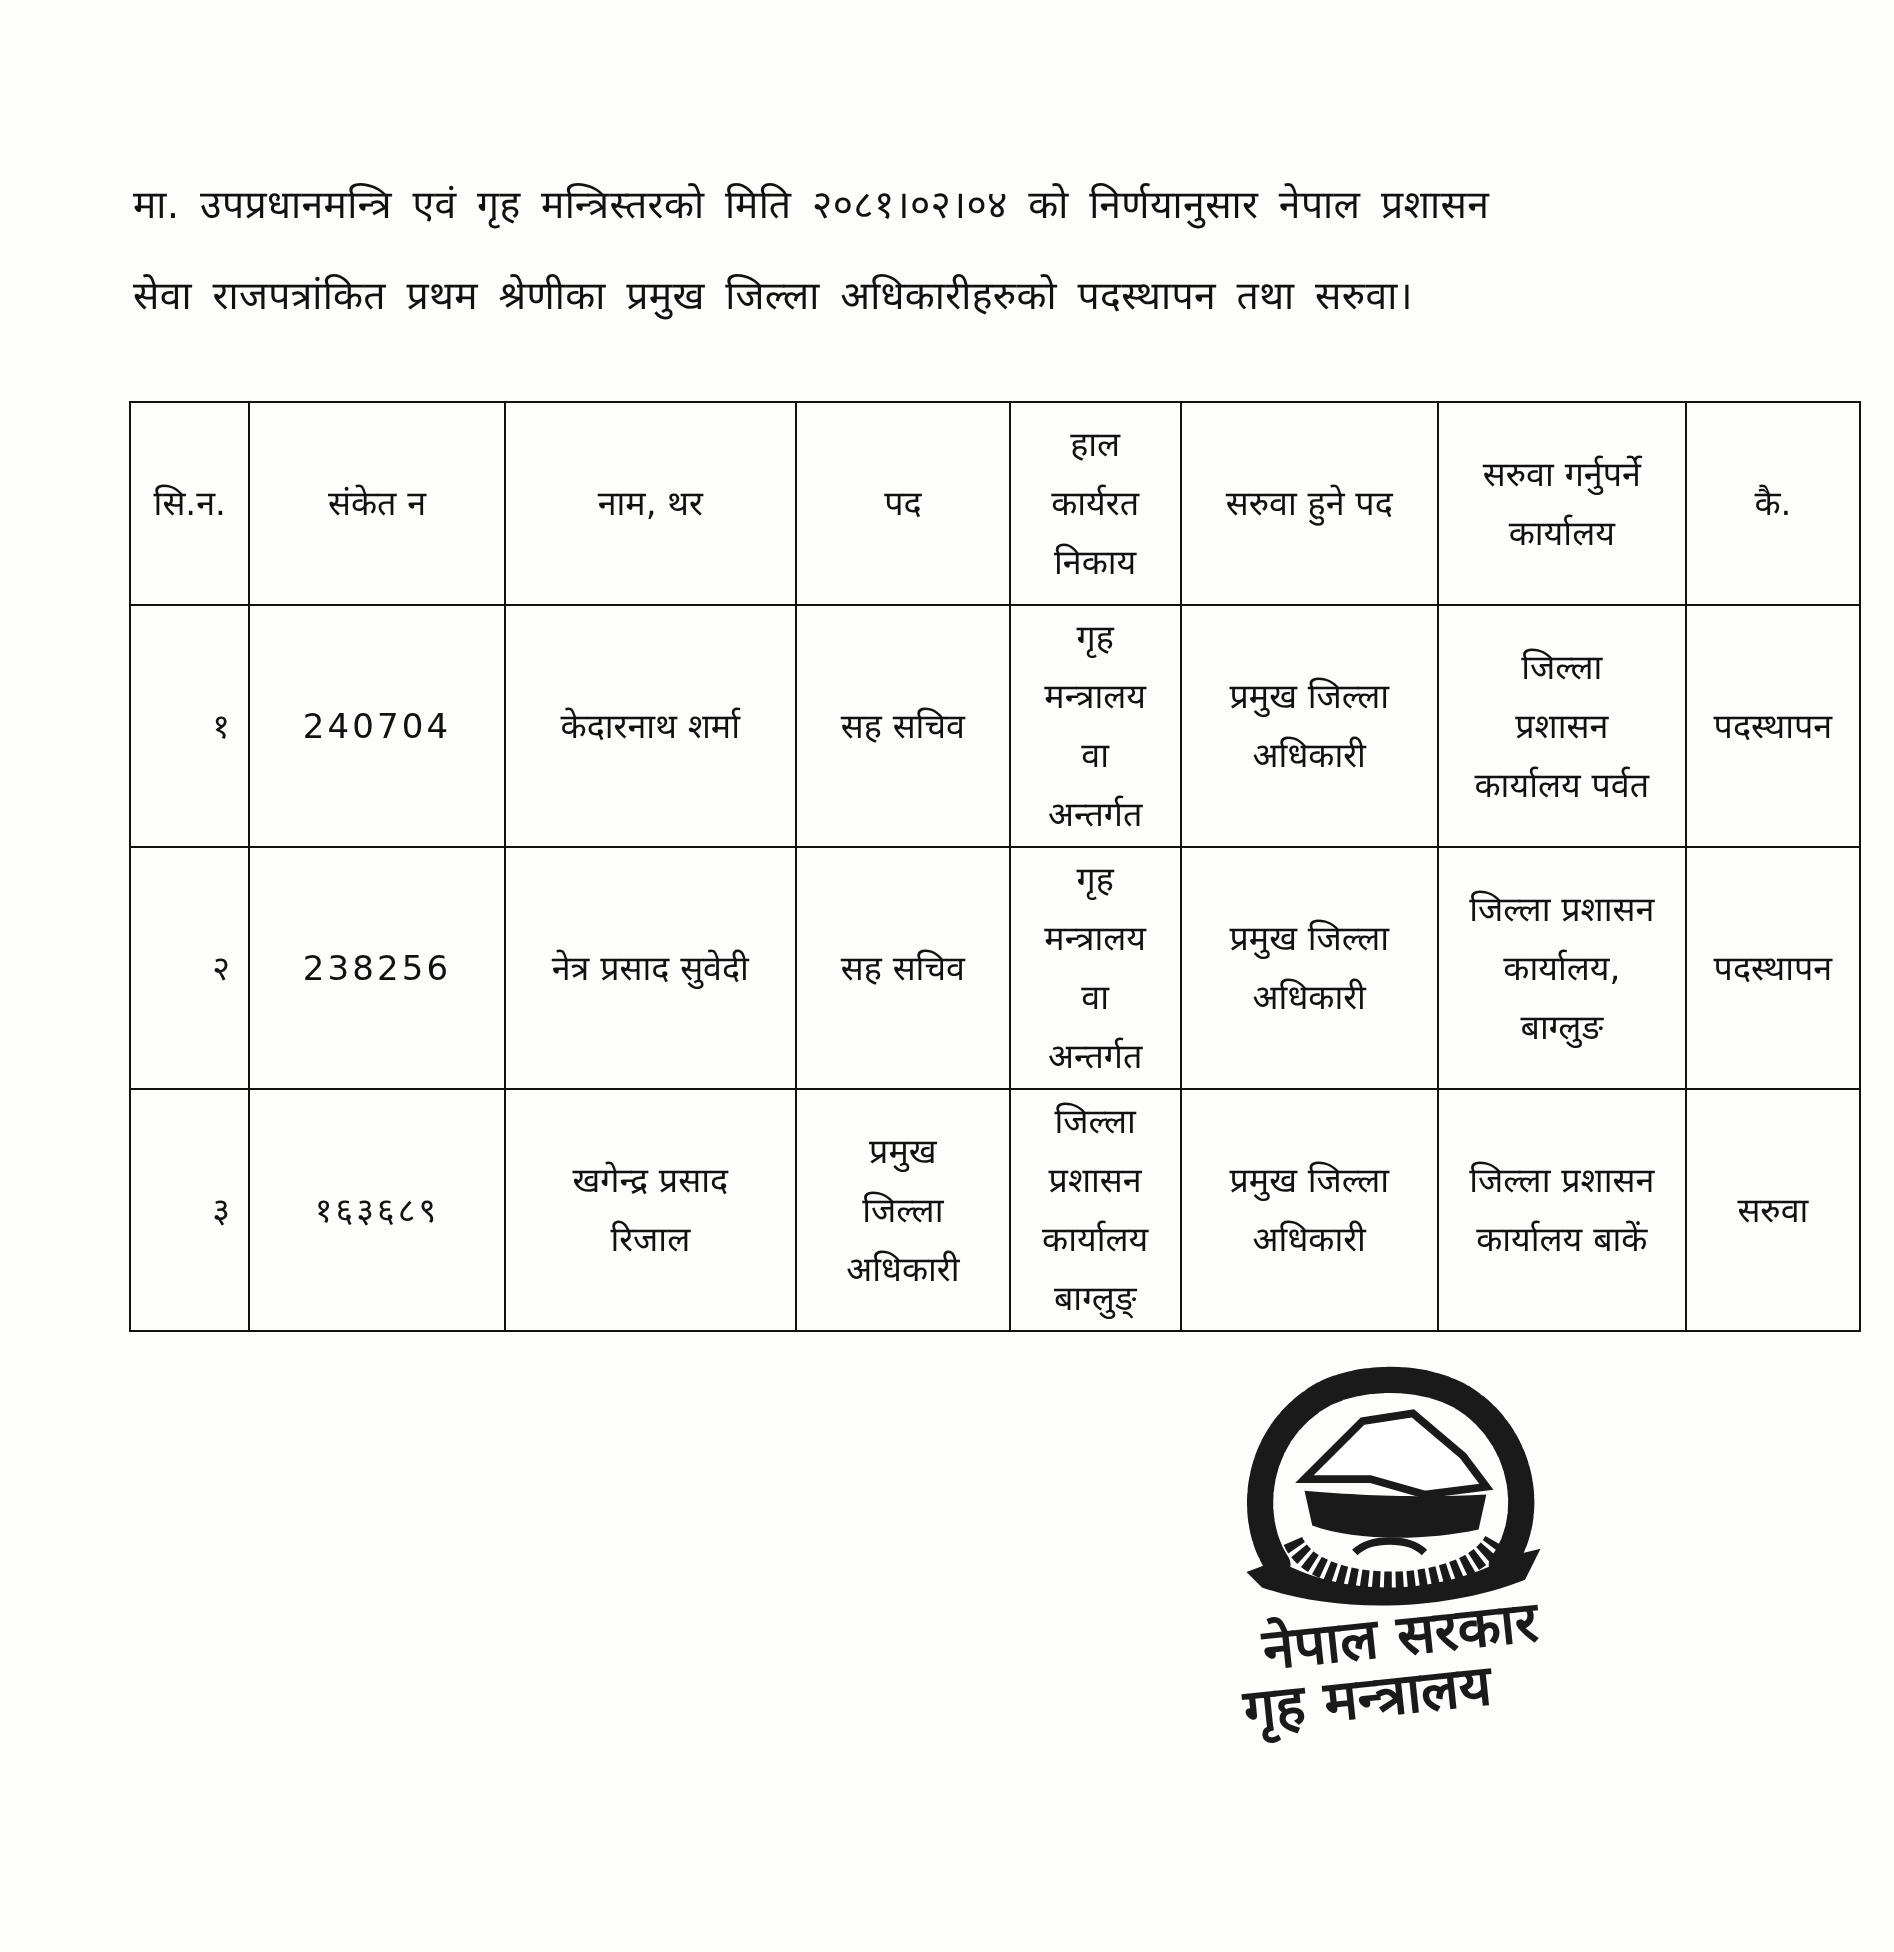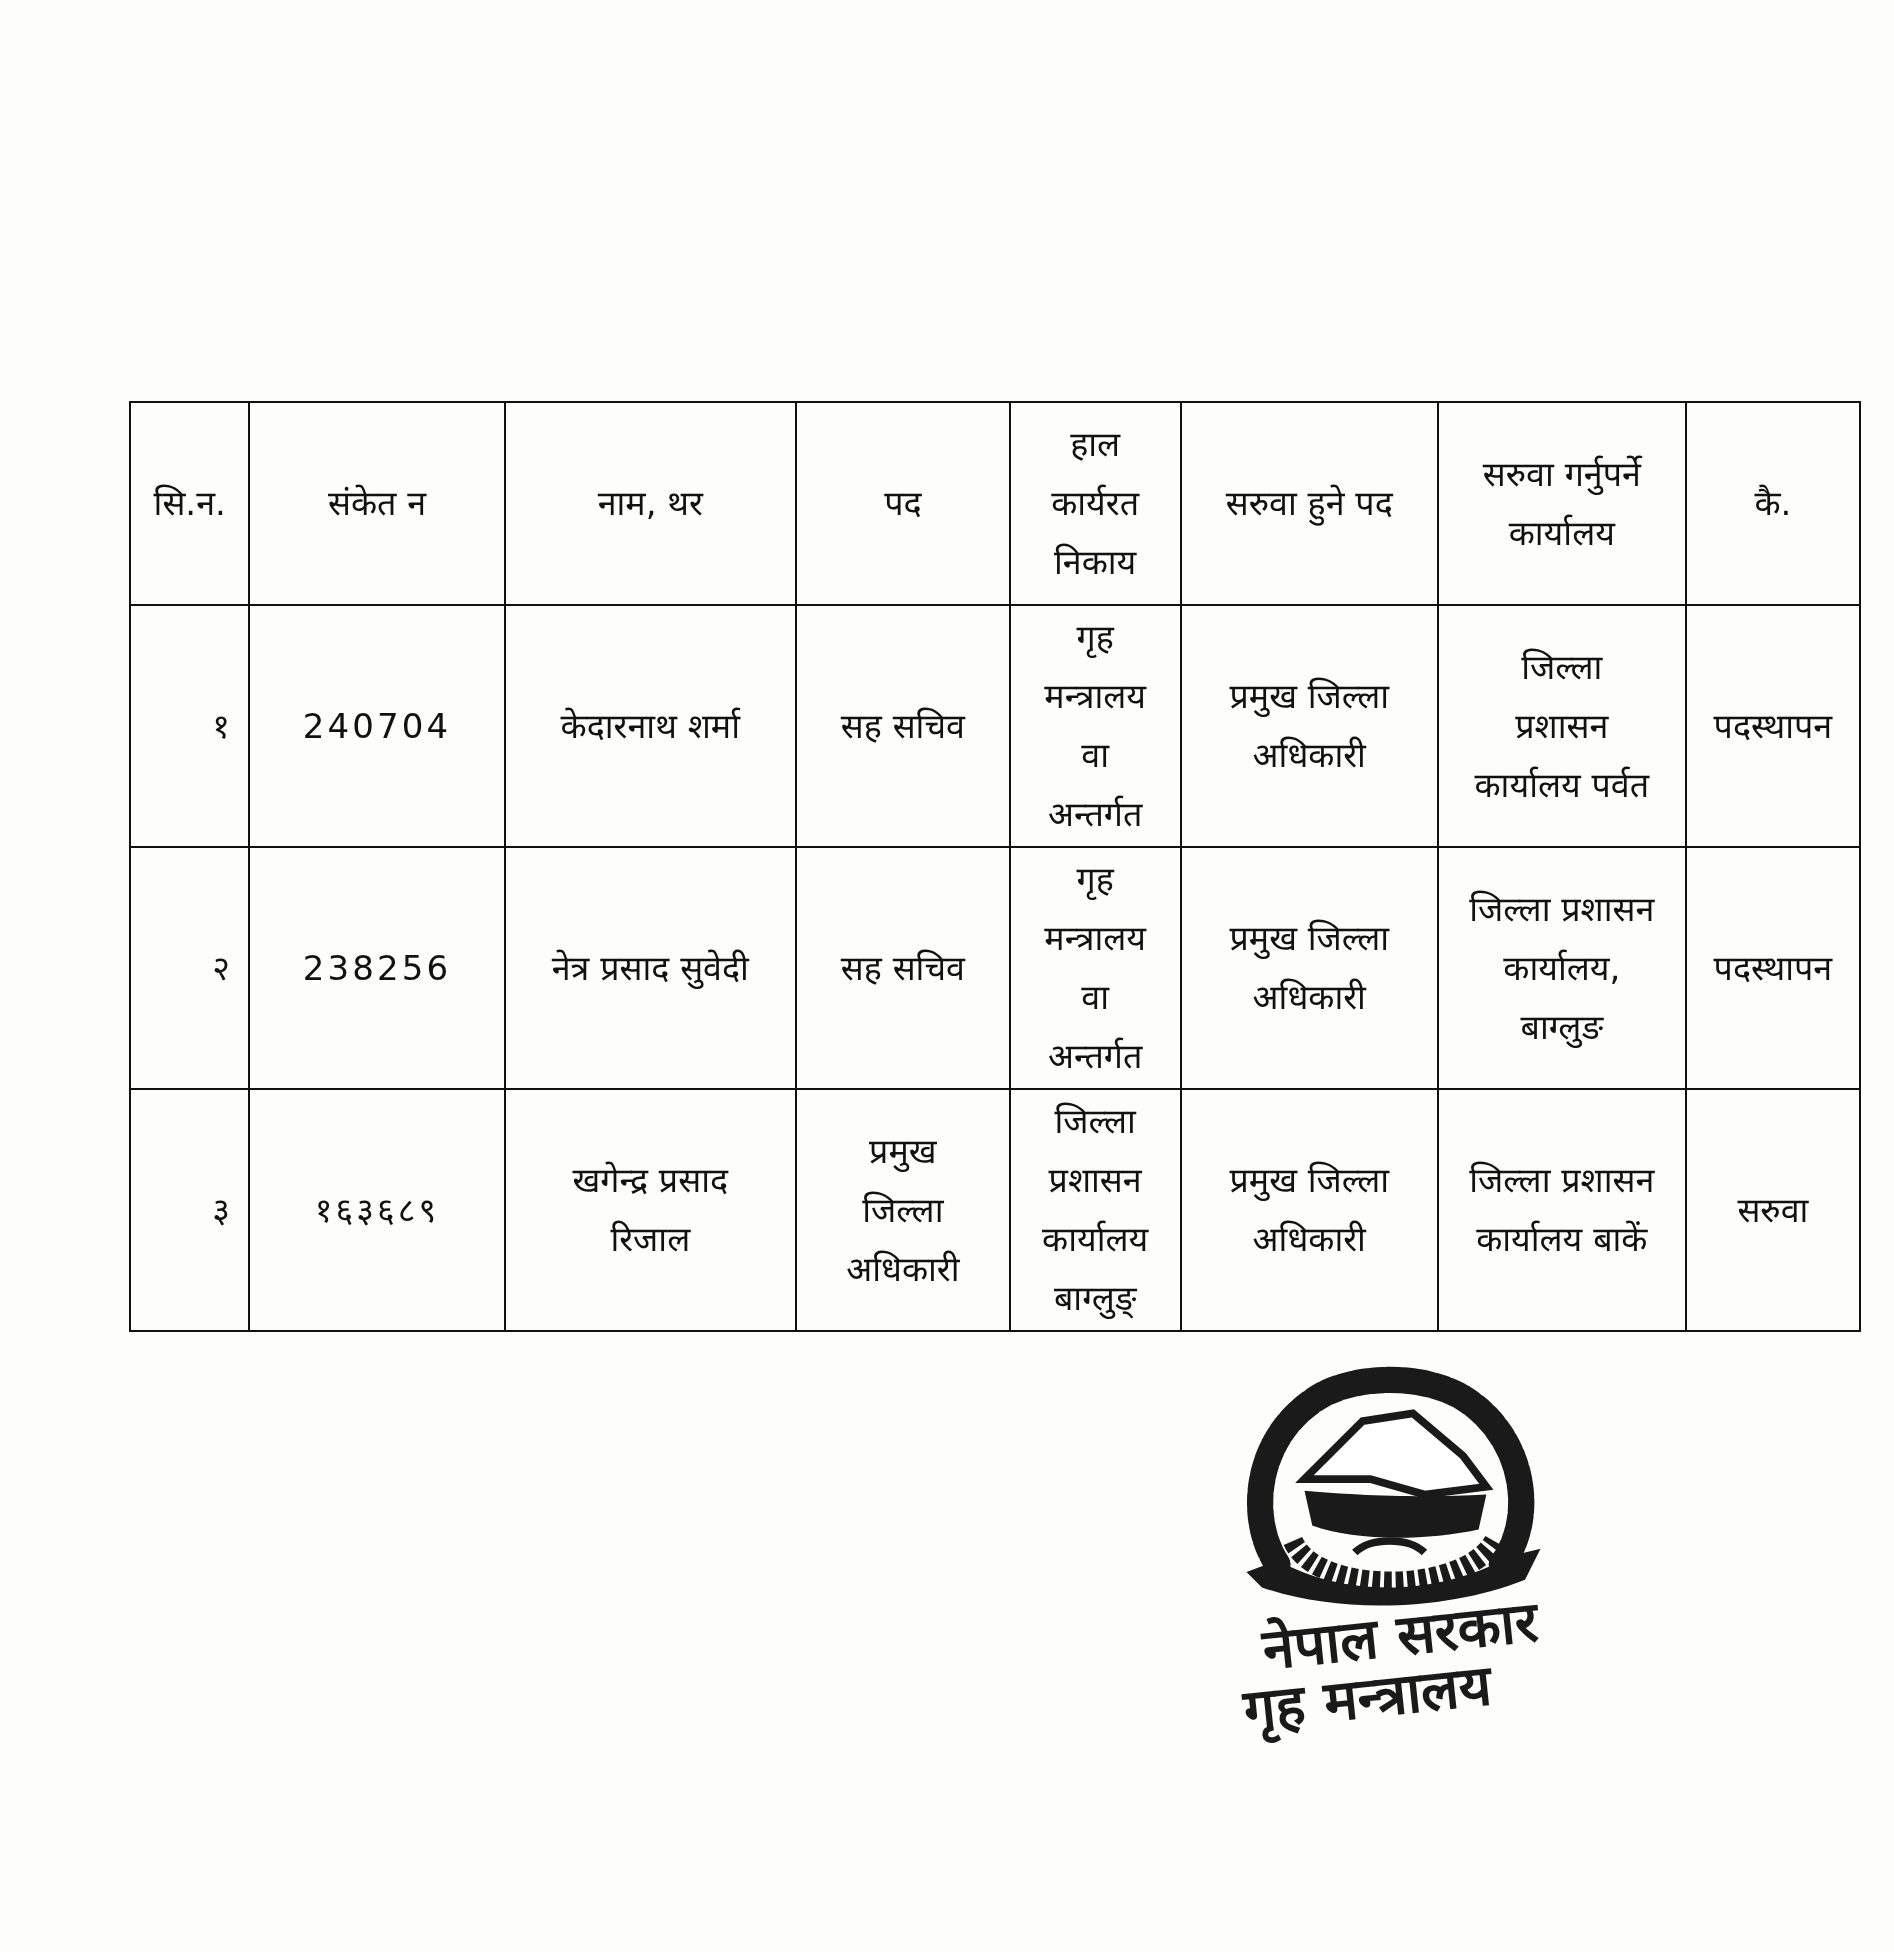--- a/index.html
+++ b/index.html
@@ -58,20 +58,22 @@
     transform: rotate(-6deg);
     white-space: nowrap;
   }
   .seal-text.l1 { top: 1595px; left: 1262px; }
   .seal-text.l2 { top: 1657px; left: 1243px; }
 </style>
 </head>
 <body>
 
 <div class="intro">
+  <span class="intro-line">मा. उपप्रधानमन्त्रि एवं गृह मन्त्रिस्तरको मिति २०८१।०२।०४ को निर्णयानुसार नेपाल प्रशासन</span>
+  <span class="intro-line">सेवा राजपत्रांकित प्रथम श्रेणीका प्रमुख जिल्ला अधिकारीहरुको पदस्थापन तथा सरुवा।</span>
 </div>
 
 <table class="posting">
   <colgroup>
     <col style="width:118px">
     <col style="width:252px">
     <col style="width:288px">
     <col style="width:211px">
     <col style="width:169px">
     <col style="width:254px">

